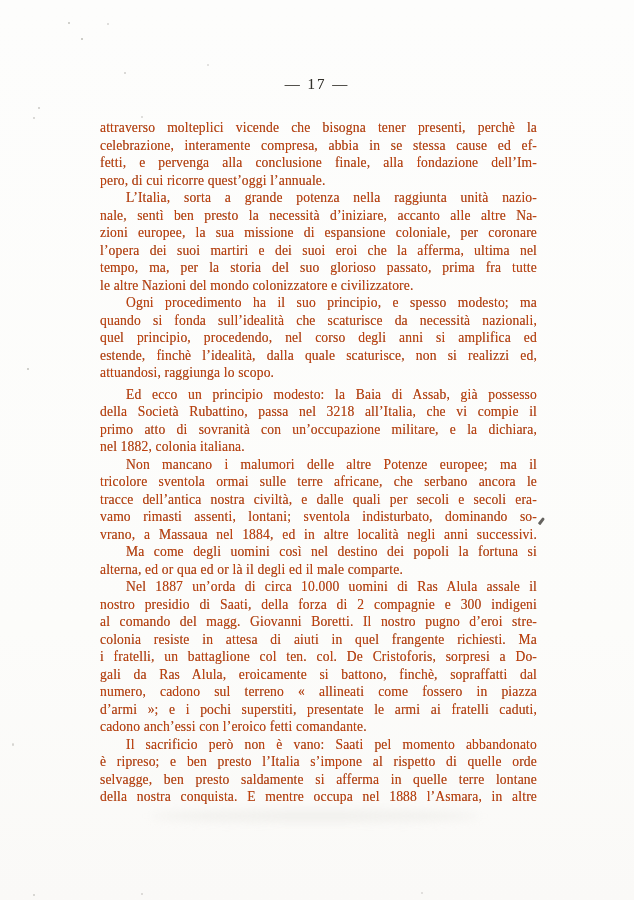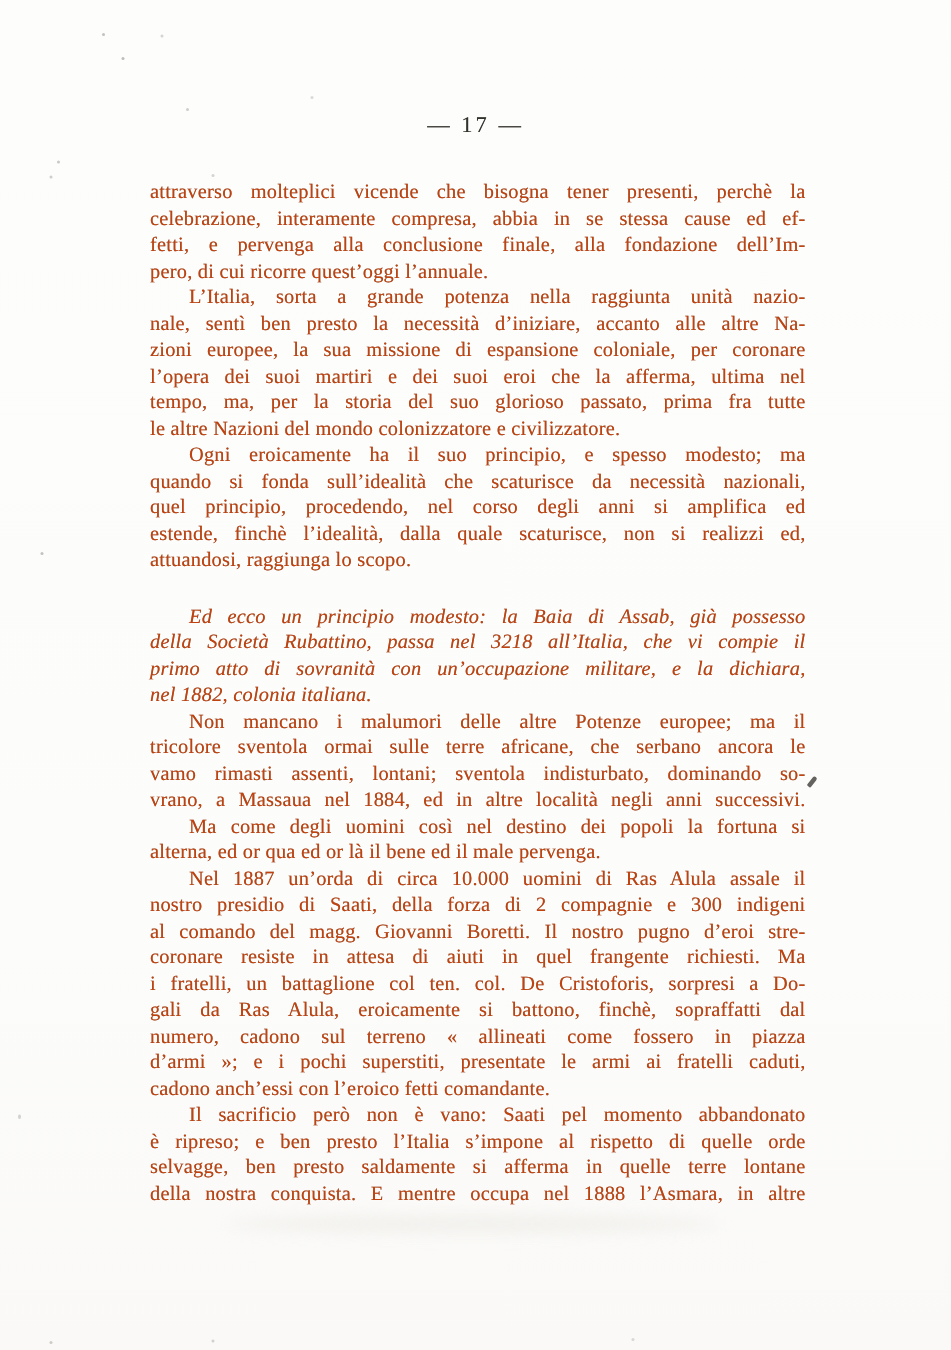--- a/index.html
+++ b/index.html
@@ -34,21 +34,21 @@
     top: 119px;
     left: 100px;
     width: 437px;
     color: #c2410c;
     font-size: 13.6px;
     line-height: 17.5px;
     text-shadow: 0 0 0.4px rgba(51,49,43,0.5);
     letter-spacing: 0.15px;
   }
   .para { margin: 0; }
-  .para.space-before { margin-top: 20px; font-style: italic; }
+  .para.space-before { margin-top: 4px; }
   .line {
     white-space: nowrap;
     text-align: justify;
     text-align-last: justify;
   }
   .line.last { text-align-last: left; }
   .line.last.fill { text-align-last: justify; }
   .line.indent { padding-left: 26px; }
   .speck {
     position: absolute;
@@ -94,47 +94,48 @@
       </div>
       <div class="para">
         <div class="line indent">L’Italia, sorta a grande potenza nella raggiunta unità nazio-</div>
         <div class="line">nale, sentì ben presto la necessità d’iniziare, accanto alle altre Na-</div>
         <div class="line">zioni europee, la sua missione di espansione coloniale, per coronare</div>
         <div class="line">l’opera dei suoi martiri e dei suoi eroi che la afferma, ultima nel</div>
         <div class="line">tempo, ma, per la storia del suo glorioso passato, prima fra tutte</div>
         <div class="line last">le altre Nazioni del mondo colonizzatore e civilizzatore.</div>
       </div>
       <div class="para">
-        <div class="line indent">Ogni eroicamente ha il suo principio, e spesso modesto; ma</div>
+        <div class="line indent">Ogni procedimento ha il suo principio, e spesso modesto; ma</div>
         <div class="line">quando si fonda sull’idealità che scaturisce da necessità nazionali,</div>
         <div class="line">quel principio, procedendo, nel corso degli anni si amplifica ed</div>
         <div class="line">estende, finchè l’idealità, dalla quale scaturisce, non si realizzi ed,</div>
         <div class="line last">attuandosi, raggiunga lo scopo.</div>
       </div>
       <div class="para space-before">
         <div class="line indent">Ed ecco un principio modesto: la Baia di Assab, già possesso</div>
         <div class="line">della Società Rubattino, passa nel 3218 all’Italia, che vi compie il</div>
         <div class="line">primo atto di sovranità con un’occupazione militare, e la dichiara,</div>
         <div class="line last">nel 1882, colonia italiana.</div>
       </div>
       <div class="para">
         <div class="line indent">Non mancano i malumori delle altre Potenze europee; ma il</div>
         <div class="line">tricolore sventola ormai sulle terre africane, che serbano ancora le</div>
+        <div class="line">tracce dell’antica nostra civiltà, e dalle quali per secoli e secoli era-</div>
         <div class="line">vamo rimasti assenti, lontani; sventola indisturbato, dominando so-</div>
         <div class="line last fill">vrano, a Massaua nel 1884, ed in altre località negli anni successivi.</div>
       </div>
       <div class="para">
         <div class="line indent">Ma come degli uomini così nel destino dei popoli la fortuna si</div>
-        <div class="line last">alterna, ed or qua ed or là il bene ed il male pervenga.</div>
+        <div class="line last">alterna, ed or qua ed or là il degli ed il male comparte.</div>
       </div>
       <div class="para">
         <div class="line indent">Nel 1887 un’orda di circa 10.000 uomini di Ras Alula assale il</div>
         <div class="line">nostro presidio di Saati, della forza di 2 compagnie e 300 indigeni</div>
         <div class="line">al comando del magg. Giovanni Boretti. Il nostro pugno d’eroi stre-</div>
-        <div class="line">coronare resiste in attesa di aiuti in quel frangente richiesti. Ma</div>
+        <div class="line">colonia resiste in attesa di aiuti in quel frangente richiesti. Ma</div>
         <div class="line">i fratelli, un battaglione col ten. col. De Cristoforis, sorpresi a Do-</div>
         <div class="line">gali da Ras Alula, eroicamente si battono, finchè, sopraffatti dal</div>
         <div class="line">numero, cadono sul terreno « allineati come fossero in piazza</div>
         <div class="line">d’armi »; e i pochi superstiti, presentate le armi ai fratelli caduti,</div>
         <div class="line last">cadono anch’essi con l’eroico fetti comandante.</div>
       </div>
       <div class="para">
         <div class="line indent">Il sacrificio però non è vano: Saati pel momento abbandonato</div>
         <div class="line">è ripreso; e ben presto l’Italia s’impone al rispetto di quelle orde</div>
         <div class="line">selvagge, ben presto saldamente si afferma in quelle terre lontane</div>

